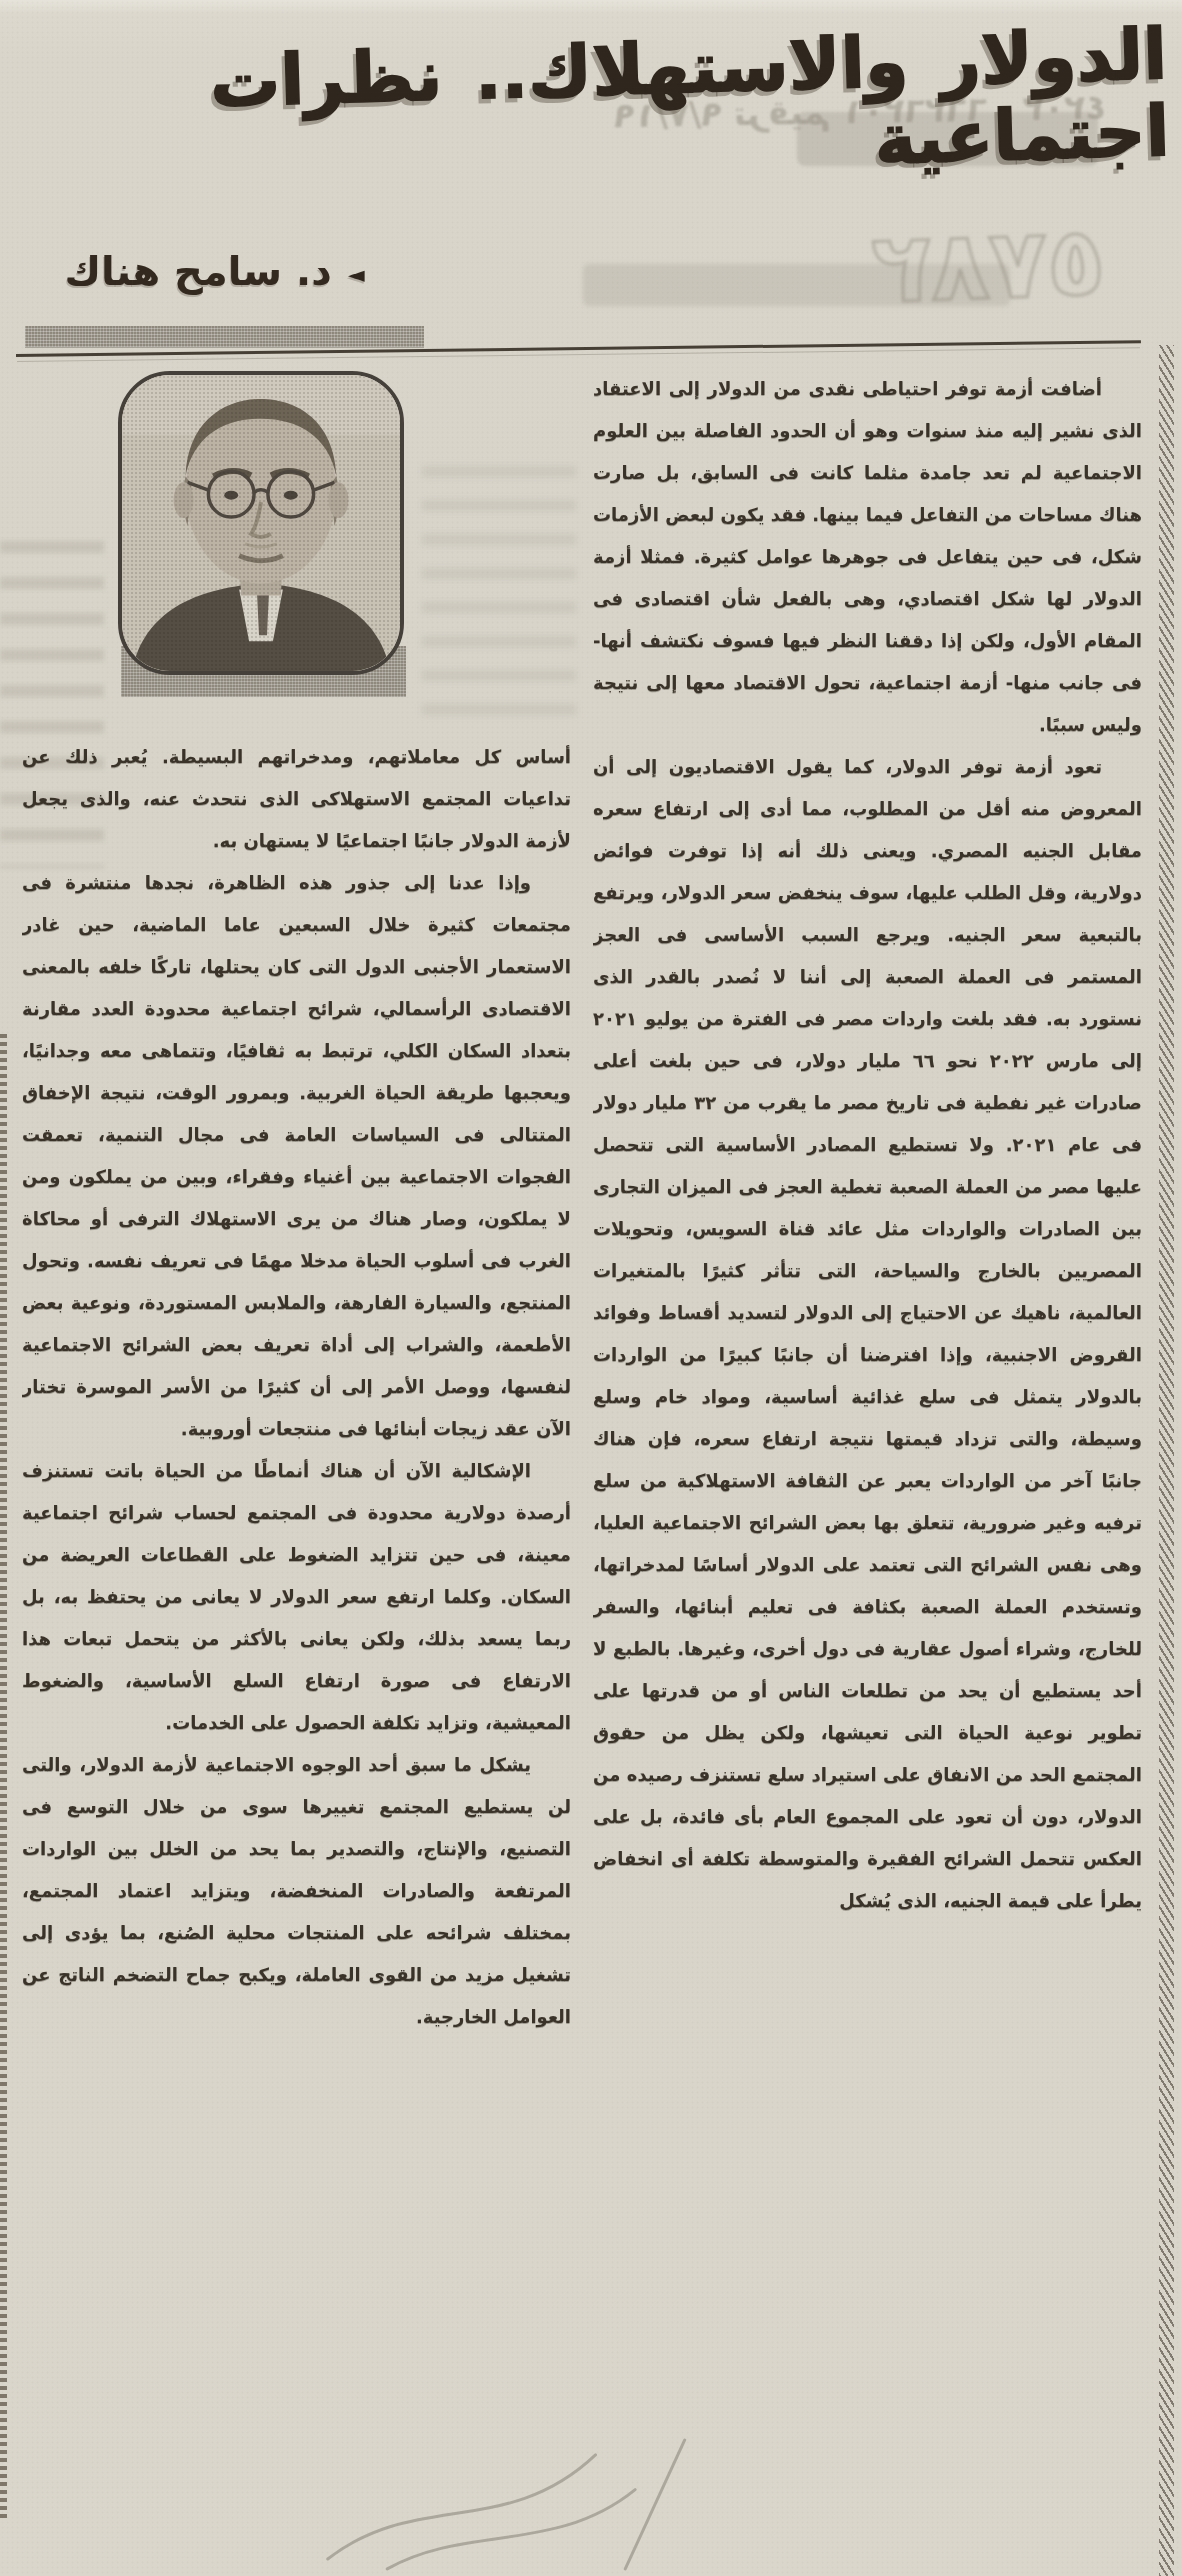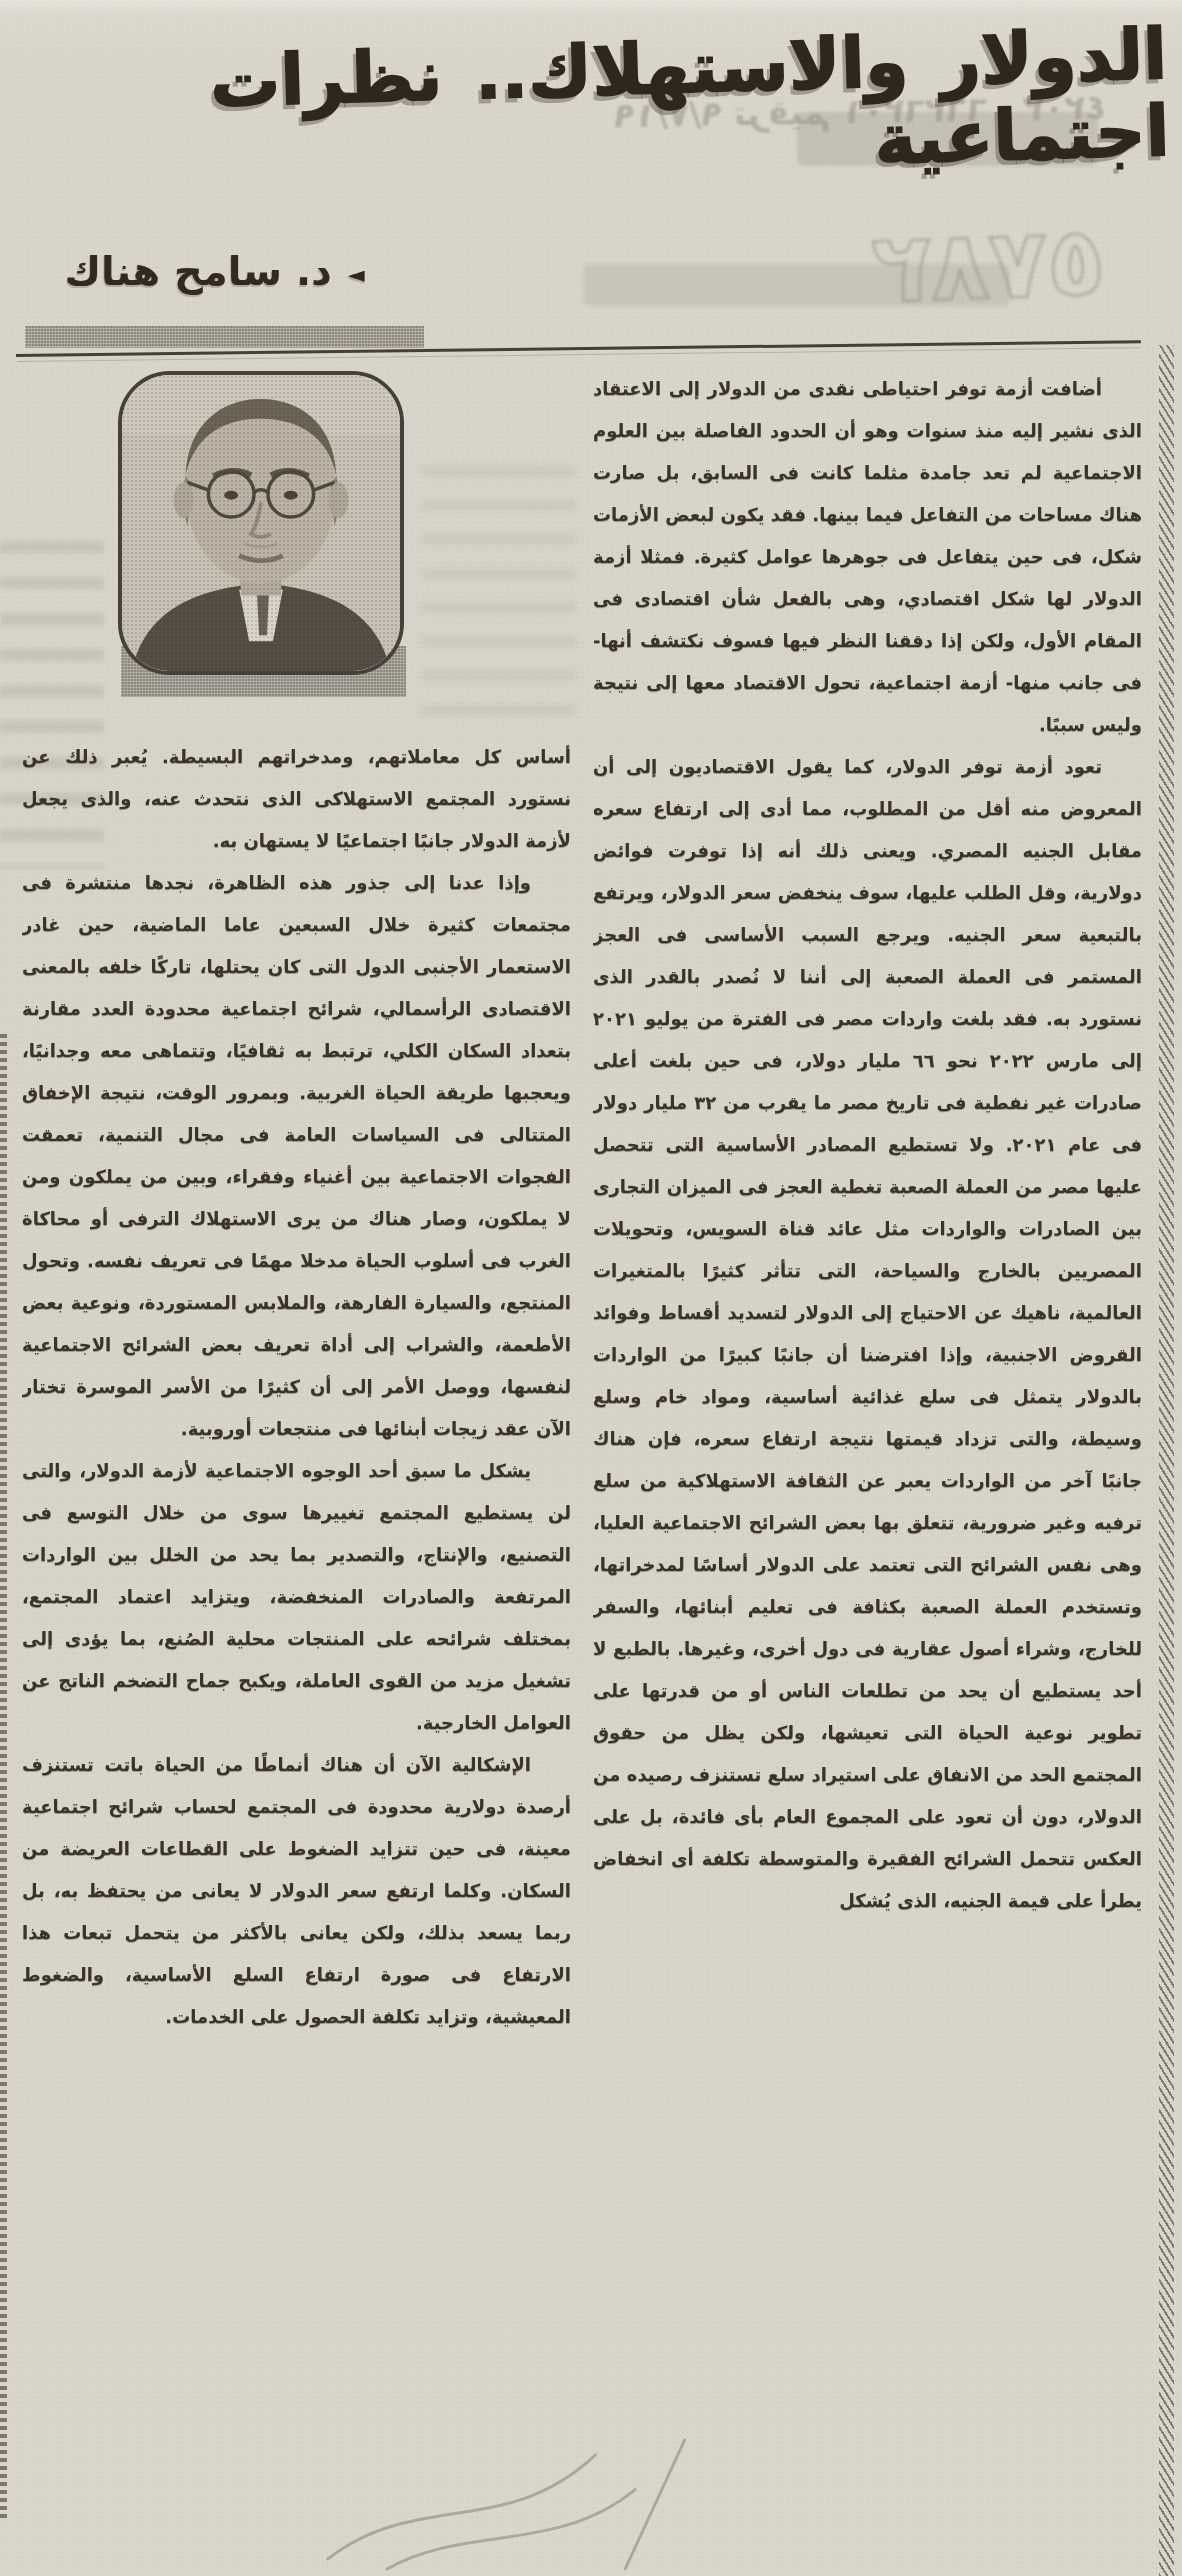--- a/index.html
+++ b/index.html
@@ -182,24 +182,24 @@
     </svg>
     <div class="halftone"></div>
   </figure>
 
   <section class="col col-right">
     <p>أضافت أزمة توفر احتياطى نقدى من الدولار إلى الاعتقاد الذى نشير إليه منذ سنوات وهو أن الحدود الفاصلة بين العلوم الاجتماعية لم تعد جامدة مثلما كانت فى السابق، بل صارت هناك مساحات من التفاعل فيما بينها. فقد يكون لبعض الأزمات شكل، فى حين يتفاعل فى جوهرها عوامل كثيرة. فمثلا أزمة الدولار لها شكل اقتصادي، وهى بالفعل شأن اقتصادى فى المقام الأول، ولكن إذا دققنا النظر فيها فسوف نكتشف أنها- فى جانب منها- أزمة اجتماعية، تحول الاقتصاد معها إلى نتيجة وليس سببًا.</p>
     <p>تعود أزمة توفر الدولار، كما يقول الاقتصاديون إلى أن المعروض منه أقل من المطلوب، مما أدى إلى ارتفاع سعره مقابل الجنيه المصري. ويعنى ذلك أنه إذا توفرت فوائض دولارية، وقل الطلب عليها، سوف ينخفض سعر الدولار، ويرتفع بالتبعية سعر الجنيه. ويرجع السبب الأساسى فى العجز المستمر فى العملة الصعبة إلى أننا لا نُصدر بالقدر الذى نستورد به. فقد بلغت واردات مصر فى الفترة من يوليو ٢٠٢١ إلى مارس ٢٠٢٢ نحو ٦٦ مليار دولار، فى حين بلغت أعلى صادرات غير نفطية فى تاريخ مصر ما يقرب من ٣٢ مليار دولار فى عام ٢٠٢١. ولا تستطيع المصادر الأساسية التى تتحصل عليها مصر من العملة الصعبة تغطية العجز فى الميزان التجارى بين الصادرات والواردات مثل عائد قناة السويس، وتحويلات المصريين بالخارج والسياحة، التى تتأثر كثيرًا بالمتغيرات العالمية، ناهيك عن الاحتياج إلى الدولار لتسديد أقساط وفوائد القروض الاجنبية، وإذا افترضنا أن جانبًا كبيرًا من الواردات بالدولار يتمثل فى سلع غذائية أساسية، ومواد خام وسلع وسيطة، والتى تزداد قيمتها نتيجة ارتفاع سعره، فإن هناك جانبًا آخر من الواردات يعبر عن الثقافة الاستهلاكية من سلع ترفيه وغير ضرورية، تتعلق بها بعض الشرائح الاجتماعية العليا، وهى نفس الشرائح التى تعتمد على الدولار أساسًا لمدخراتها، وتستخدم العملة الصعبة بكثافة فى تعليم أبنائها، والسفر للخارج، وشراء أصول عقارية فى دول أخرى، وغيرها. بالطبع لا أحد يستطيع أن يحد من تطلعات الناس أو من قدرتها على تطوير نوعية الحياة التى تعيشها، ولكن يظل من حقوق المجتمع الحد من الانفاق على استيراد سلع تستنزف رصيده من الدولار، دون أن تعود على المجموع العام بأى فائدة، بل على العكس تتحمل الشرائح الفقيرة والمتوسطة تكلفة أى انخفاض يطرأ على قيمة الجنيه، الذى يُشكل</p>
   </section>
 
   <section class="col col-left">
-    <p class="noindent">أساس كل معاملاتهم، ومدخراتهم البسيطة. يُعبر ذلك عن نستورد المجتمع الاستهلاكى الذى نتحدث عنه، والذى يجعل لأزمة الدولار جانبًا اجتماعيًا لا يستهان به.</p>
+    <p class="noindent">أساس كل معاملاتهم، ومدخراتهم البسيطة. يُعبر ذلك عن تداعيات المجتمع الاستهلاكى الذى نتحدث عنه، والذى يجعل لأزمة الدولار جانبًا اجتماعيًا لا يستهان به.</p>
     <p>وإذا عدنا إلى جذور هذه الظاهرة، نجدها منتشرة فى مجتمعات كثيرة خلال السبعين عاما الماضية، حين غادر الاستعمار الأجنبى الدول التى كان يحتلها، تاركًا خلفه بالمعنى الاقتصادى الرأسمالي، شرائح اجتماعية محدودة العدد مقارنة بتعداد السكان الكلي، ترتبط به ثقافيًا، وتتماهى معه وجدانيًا، ويعجبها طريقة الحياة الغربية. وبمرور الوقت، نتيجة الإخفاق المتتالى فى السياسات العامة فى مجال التنمية، تعمقت الفجوات الاجتماعية بين أغنياء وفقراء، وبين من يملكون ومن لا يملكون، وصار هناك من يرى الاستهلاك الترفى أو محاكاة الغرب فى أسلوب الحياة مدخلا مهمًا فى تعريف نفسه. وتحول المنتجع، والسيارة الفارهة، والملابس المستوردة، ونوعية بعض الأطعمة، والشراب إلى أداة تعريف بعض الشرائح الاجتماعية لنفسها، ووصل الأمر إلى أن كثيرًا من الأسر الموسرة تختار الآن عقد زيجات أبنائها فى منتجعات أوروبية.</p>
+    <p>الإشكالية الآن أن هناك أنماطًا من الحياة باتت تستنزف أرصدة دولارية محدودة فى المجتمع لحساب شرائح اجتماعية معينة، فى حين تتزايد الضغوط على القطاعات العريضة من السكان. وكلما ارتفع سعر الدولار لا يعانى من يحتفظ به، بل ربما يسعد بذلك، ولكن يعانى بالأكثر من يتحمل تبعات هذا الارتفاع فى صورة ارتفاع السلع الأساسية، والضغوط المعيشية، وتزايد تكلفة الحصول على الخدمات.</p>
     <p>يشكل ما سبق أحد الوجوه الاجتماعية لأزمة الدولار، والتى لن يستطيع المجتمع تغييرها سوى من خلال التوسع فى التصنيع، والإنتاج، والتصدير بما يحد من الخلل بين الواردات المرتفعة والصادرات المنخفضة، ويتزايد اعتماد المجتمع، بمختلف شرائحه على المنتجات محلية الصُنع، بما يؤدى إلى تشغيل مزيد من القوى العاملة، ويكبح جماح التضخم الناتج عن العوامل الخارجية.</p>
-    <p>الإشكالية الآن أن هناك أنماطًا من الحياة باتت تستنزف أرصدة دولارية محدودة فى المجتمع لحساب شرائح اجتماعية معينة، فى حين تتزايد الضغوط على القطاعات العريضة من السكان. وكلما ارتفع سعر الدولار لا يعانى من يحتفظ به، بل ربما يسعد بذلك، ولكن يعانى بالأكثر من يتحمل تبعات هذا الارتفاع فى صورة ارتفاع السلع الأساسية، والضغوط المعيشية، وتزايد تكلفة الحصول على الخدمات.</p>
   </section>
 
   <div class="sep-right"></div>
   <div class="sep-left"></div>
 
   <svg class="pencil" viewBox="0 0 480 157" xmlns="http://www.w3.org/2000/svg">
     <path d="M30,140 C120,70 210,120 300,35 M90,150 C170,105 260,135 340,70 M330,150 L390,20" stroke="#6b6458" stroke-width="3" fill="none" stroke-linecap="round"></path>
   </svg>
 
 </div>

